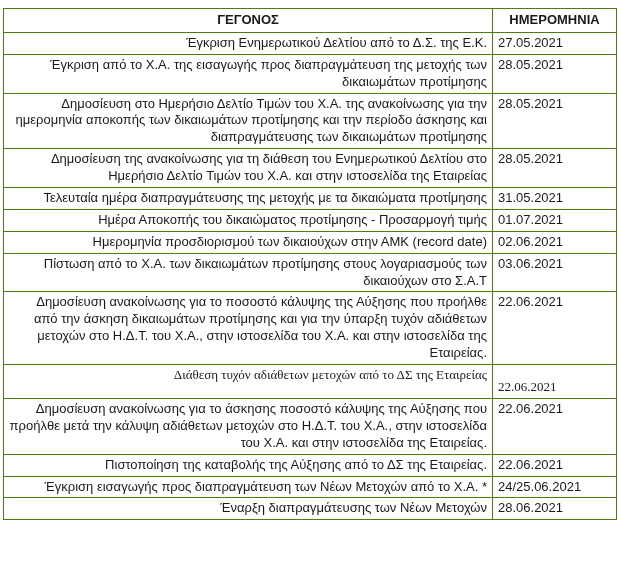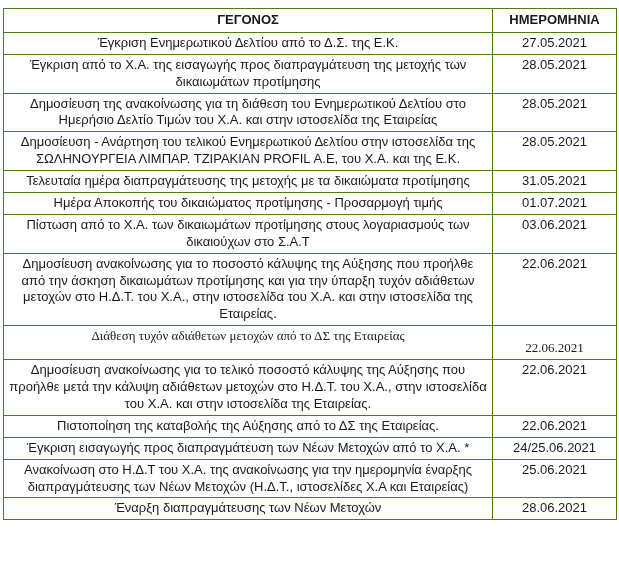--- a/index.html
+++ b/index.html
@@ -34,22 +34,22 @@
     vertical-align: top;
     padding: 2px 5px 2px 5px;
     overflow: hidden;
   }
   table.timeline th {
     text-align: center;
     font-weight: bold;
     padding: 3px 5px;
     background: #ffffff;
   }
-  td.event-cell { text-align: center; }
-  td.date-cell  { text-align: center; white-space: nowrap; }
+  td.event-cell { text-align: right; }
+  td.date-cell  { white-space: nowrap; }
   tr.date-bottom { height: 34px; font-family: Liberation Serif, serif; }
   tr.date-bottom td.date-cell { vertical-align: bottom; }
 </style>
 </head>
 <body>
 
 <div class="page">
 
   <table class="timeline">
     <colgroup>
@@ -65,62 +65,62 @@
     <tbody>
       <tr>
         <td class="event-cell">Έγκριση Ενημερωτικού Δελτίου από το Δ.Σ. της Ε.Κ.</td>
         <td class="date-cell">27.05.2021</td>
       </tr>
       <tr>
         <td class="event-cell">Έγκριση από το Χ.Α. της εισαγωγής προς διαπραγμάτευση της μετοχής των δικαιωμάτων προτίμησης</td>
         <td class="date-cell">28.05.2021</td>
       </tr>
       <tr>
-        <td class="event-cell">Δημοσίευση της ανακοίνωσης για τη διάθεση του Ενημερωτικού Δελτίου στο Ημερήσιο Δελτίο Τιμών του Χ.Α. και στην ιστοσελίδα της Εταιρείας</td>
+        <td class="event-cell">Δημοσίευση στο Ημερήσιο Δελτίο Τιμών του Χ.Α. της ανακοίνωσης για την ημερομηνία αποκοπής των δικαιωμάτων προτίμησης και την περίοδο άσκησης και διαπραγμάτευσης των δικαιωμάτων προτίμησης</td>
         <td class="date-cell">28.05.2021</td>
       </tr>
       <tr>
-        <td class="event-cell">Δημοσίευση - Ανάρτηση του τελικού Ενημερωτικού Δελτίου στην ιστοσελίδα της ΣΩΛΗΝΟΥΡΓΕΙΑ ΛΙΜΠΑΡ. ΤΖΙΡΑΚΙΑΝ PROFIL Α.Ε, του Χ.Α. και της Ε.Κ.</td>
+        <td class="event-cell">Δημοσίευση της ανακοίνωσης για τη διάθεση του Ενημερωτικού Δελτίου στο Ημερήσιο Δελτίο Τιμών του Χ.Α. και στην ιστοσελίδα της Εταιρείας</td>
         <td class="date-cell">28.05.2021</td>
       </tr>
       <tr>
         <td class="event-cell">Τελευταία ημέρα διαπραγμάτευσης της μετοχής με τα δικαιώματα προτίμησης</td>
         <td class="date-cell">31.05.2021</td>
       </tr>
       <tr>
         <td class="event-cell">Ημέρα Αποκοπής του δικαιώματος προτίμησης - Προσαρμογή τιμής</td>
         <td class="date-cell">01.07.2021</td>
+      </tr>
+      <tr>
+        <td class="event-cell">Ημερομηνία προσδιορισμού των δικαιούχων στην ΑΜΚ (record date)</td>
+        <td class="date-cell">02.06.2021</td>
       </tr>
       <tr>
         <td class="event-cell">Πίστωση από το Χ.Α. των δικαιωμάτων προτίμησης στους λογαριασμούς των δικαιούχων στο Σ.Α.Τ</td>
         <td class="date-cell">03.06.2021</td>
       </tr>
       <tr>
         <td class="event-cell">Δημοσίευση ανακοίνωσης για το ποσοστό κάλυψης της Αύξησης που προήλθε από την άσκηση δικαιωμάτων προτίμησης και για την ύπαρξη τυχόν αδιάθετων μετοχών στο Η.Δ.Τ. του Χ.Α., στην ιστοσελίδα του Χ.Α. και στην ιστοσελίδα της Εταιρείας.</td>
         <td class="date-cell">22.06.2021</td>
       </tr>
       <tr class="date-bottom">
         <td class="event-cell">Διάθεση τυχόν αδιάθετων μετοχών από το ΔΣ της Εταιρείας</td>
         <td class="date-cell">22.06.2021</td>
       </tr>
       <tr>
-        <td class="event-cell">Δημοσίευση ανακοίνωσης για το τελικό ποσοστό κάλυψης της Αύξησης που προήλθε μετά την κάλυψη αδιάθετων μετοχών στο Η.Δ.Τ. του Χ.Α., στην ιστοσελίδα του Χ.Α. και στην ιστοσελίδα της Εταιρείας.</td>
+        <td class="event-cell">Δημοσίευση ανακοίνωσης για το άσκησης ποσοστό κάλυψης της Αύξησης που προήλθε μετά την κάλυψη αδιάθετων μετοχών στο Η.Δ.Τ. του Χ.Α., στην ιστοσελίδα του Χ.Α. και στην ιστοσελίδα της Εταιρείας.</td>
         <td class="date-cell">22.06.2021</td>
       </tr>
       <tr>
         <td class="event-cell">Πιστοποίηση της καταβολής της Αύξησης από το ΔΣ της Εταιρείας.</td>
         <td class="date-cell">22.06.2021</td>
       </tr>
       <tr>
         <td class="event-cell">Έγκριση εισαγωγής προς διαπραγμάτευση των Νέων Μετοχών από το Χ.Α. *</td>
         <td class="date-cell">24/25.06.2021</td>
-      </tr>
-      <tr>
-        <td class="event-cell">Ανακοίνωση στο Η.Δ.Τ του Χ.Α. της ανακοίνωσης για την ημερομηνία έναρξης διαπραγμάτευσης των Νέων Μετοχών (Η.Δ.Τ., ιστοσελίδες Χ.Α και Εταιρείας)</td>
-        <td class="date-cell">25.06.2021</td>
       </tr>
       <tr>
         <td class="event-cell">Έναρξη διαπραγμάτευσης των Νέων Μετοχών</td>
         <td class="date-cell">28.06.2021</td>
       </tr>
 
     </tbody>
   </table>
 
 </div>

